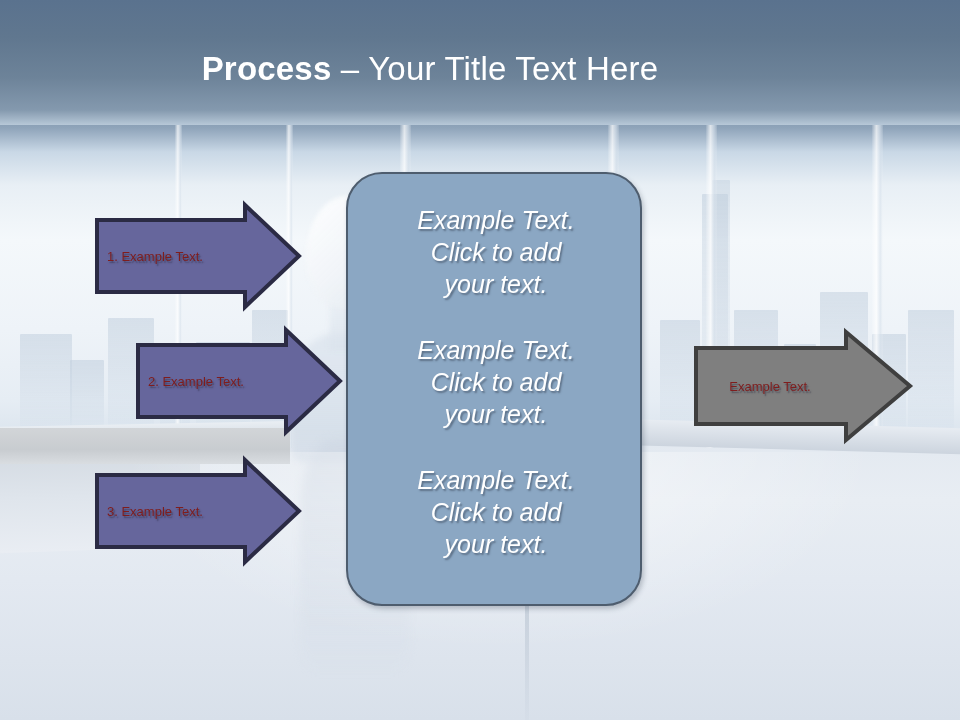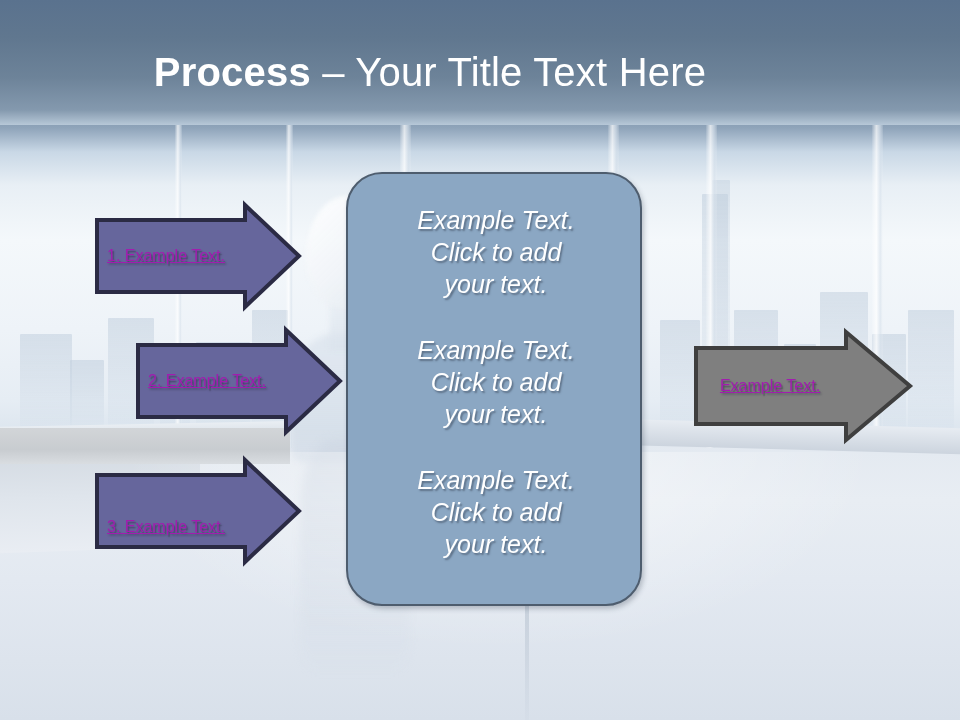--- a/index.html
+++ b/index.html
@@ -152,44 +152,43 @@
     position: absolute;
     left: 0; top: 0;
     width: 960px; height: 125px;
     background: linear-gradient(to bottom, #5a728e 0%, #60778f 30%, #6d8399 62%, #8499ae 88%, #b7c8d8 100%);
   }
   .title-text {
     position: absolute;
     left: 0; top: 50px;
     width: 860px;
     text-align: center;
-    font-size: 40px;
+    font-size: 33px;
     color: #ffffff;
     letter-spacing: .2px;
     white-space: nowrap;
   }
   .title-text .t-bold { font-weight: bold; }
   .title-text .t-light { font-weight: normal; }
 
   
   .shape { position: absolute; }
 
   .arrow-svg { display: block; overflow: visible; }
 
   .arrow-label {
     position: absolute;
     display: flex;
     align-items: center;
     justify-content: flex-start;
-    color: #a21caf;
-    font-size: 16px;
+    color: #7f1d1d;
+    font-size: 13px;
     text-shadow: 1.5px 1.5px 1.6px rgba(40,40,60,.55);
     white-space: nowrap;
     pointer-events: none;
-    text-decoration: underline;
   }
 
   
   .center-card {
     position: absolute;
     left: 346px; top: 172px;
     width: 296px; height: 434px;
     background: #8ba7c3;
     border: 2px solid #4e5d6e;
     border-radius: 36px;
@@ -272,21 +271,21 @@
     <svg class="arrow-svg" width="206" height="106" viewBox="0 0 206 106">
       <polygon points="2,17 150,17 150,2 204,53 150,104 150,89 2,89" fill="#66669c" stroke="#2b2b44" stroke-width="4" stroke-linejoin="miter"></polygon>
     </svg>
     <div class="arrow-label" style="left:12px; top:17px; width:150px; height:72px;">2. Example Text.</div>
   </div>
 
   <div class="shape" style="left:95px; top:458px;">
     <svg class="arrow-svg" width="206" height="106" viewBox="0 0 206 106">
       <polygon points="2,17 150,17 150,2 204,53 150,104 150,89 2,89" fill="#66669c" stroke="#2b2b44" stroke-width="4" stroke-linejoin="miter"></polygon>
     </svg>
-    <div class="arrow-label" style="left:12px; top:33px; width:150px; height:72px;">3. Example Text.</div>
+    <div class="arrow-label" style="left:12px; top:17px; width:150px; height:72px;">3. Example Text.</div>
   </div>
 
   <div class="center-card">
     <div class="center-inner">
       <div class="card-block">Example Text.
 Click  to add
 your text.</div>
       <div class="card-block">Example Text.
 Click  to add
 your text.</div>

